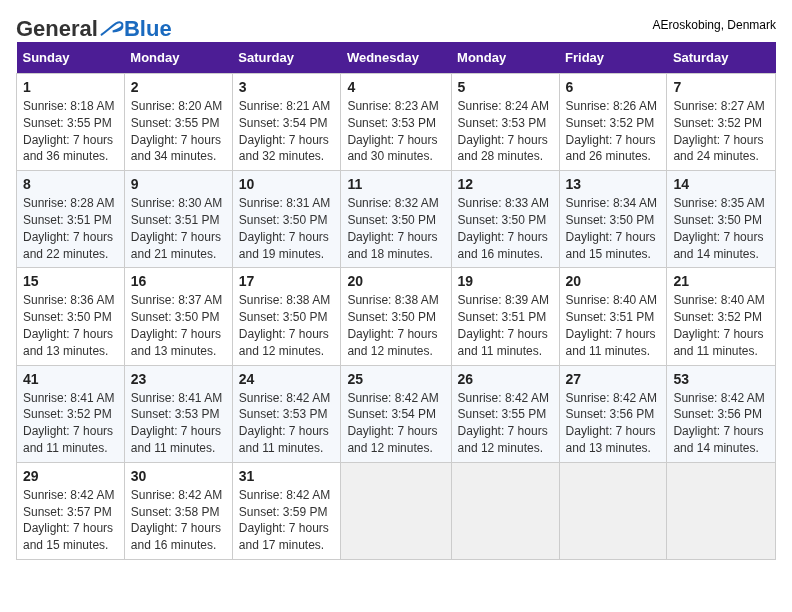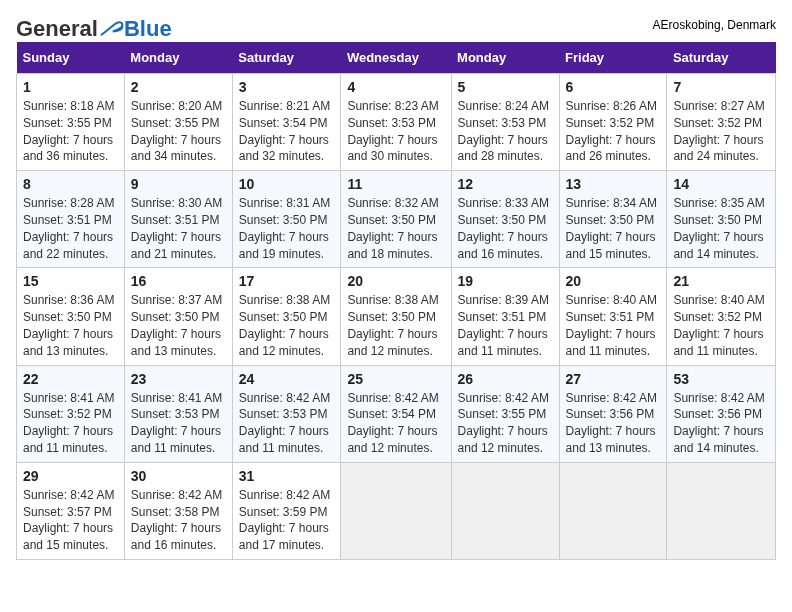--- a/index.html
+++ b/index.html
@@ -288,21 +288,21 @@
         <span class="day-number">21</span>
         <div class="day-info">
           Sunrise: 8:40 AM<br>
           Sunset: 3:52 PM<br>
           Daylight: 7 hours and 11 minutes.
         </div>
       </td>
       </tr>
       <tr>
         <td>
-        <span class="day-number">22</span>
+        <span class="day-number">41</span>
         <div class="day-info">
           Sunrise: 8:41 AM<br>
           Sunset: 3:52 PM<br>
           Daylight: 7 hours and 11 minutes.
         </div>
       </td>
         <td>
         <span class="day-number">23</span>
         <div class="day-info">
           Sunrise: 8:41 AM<br>

